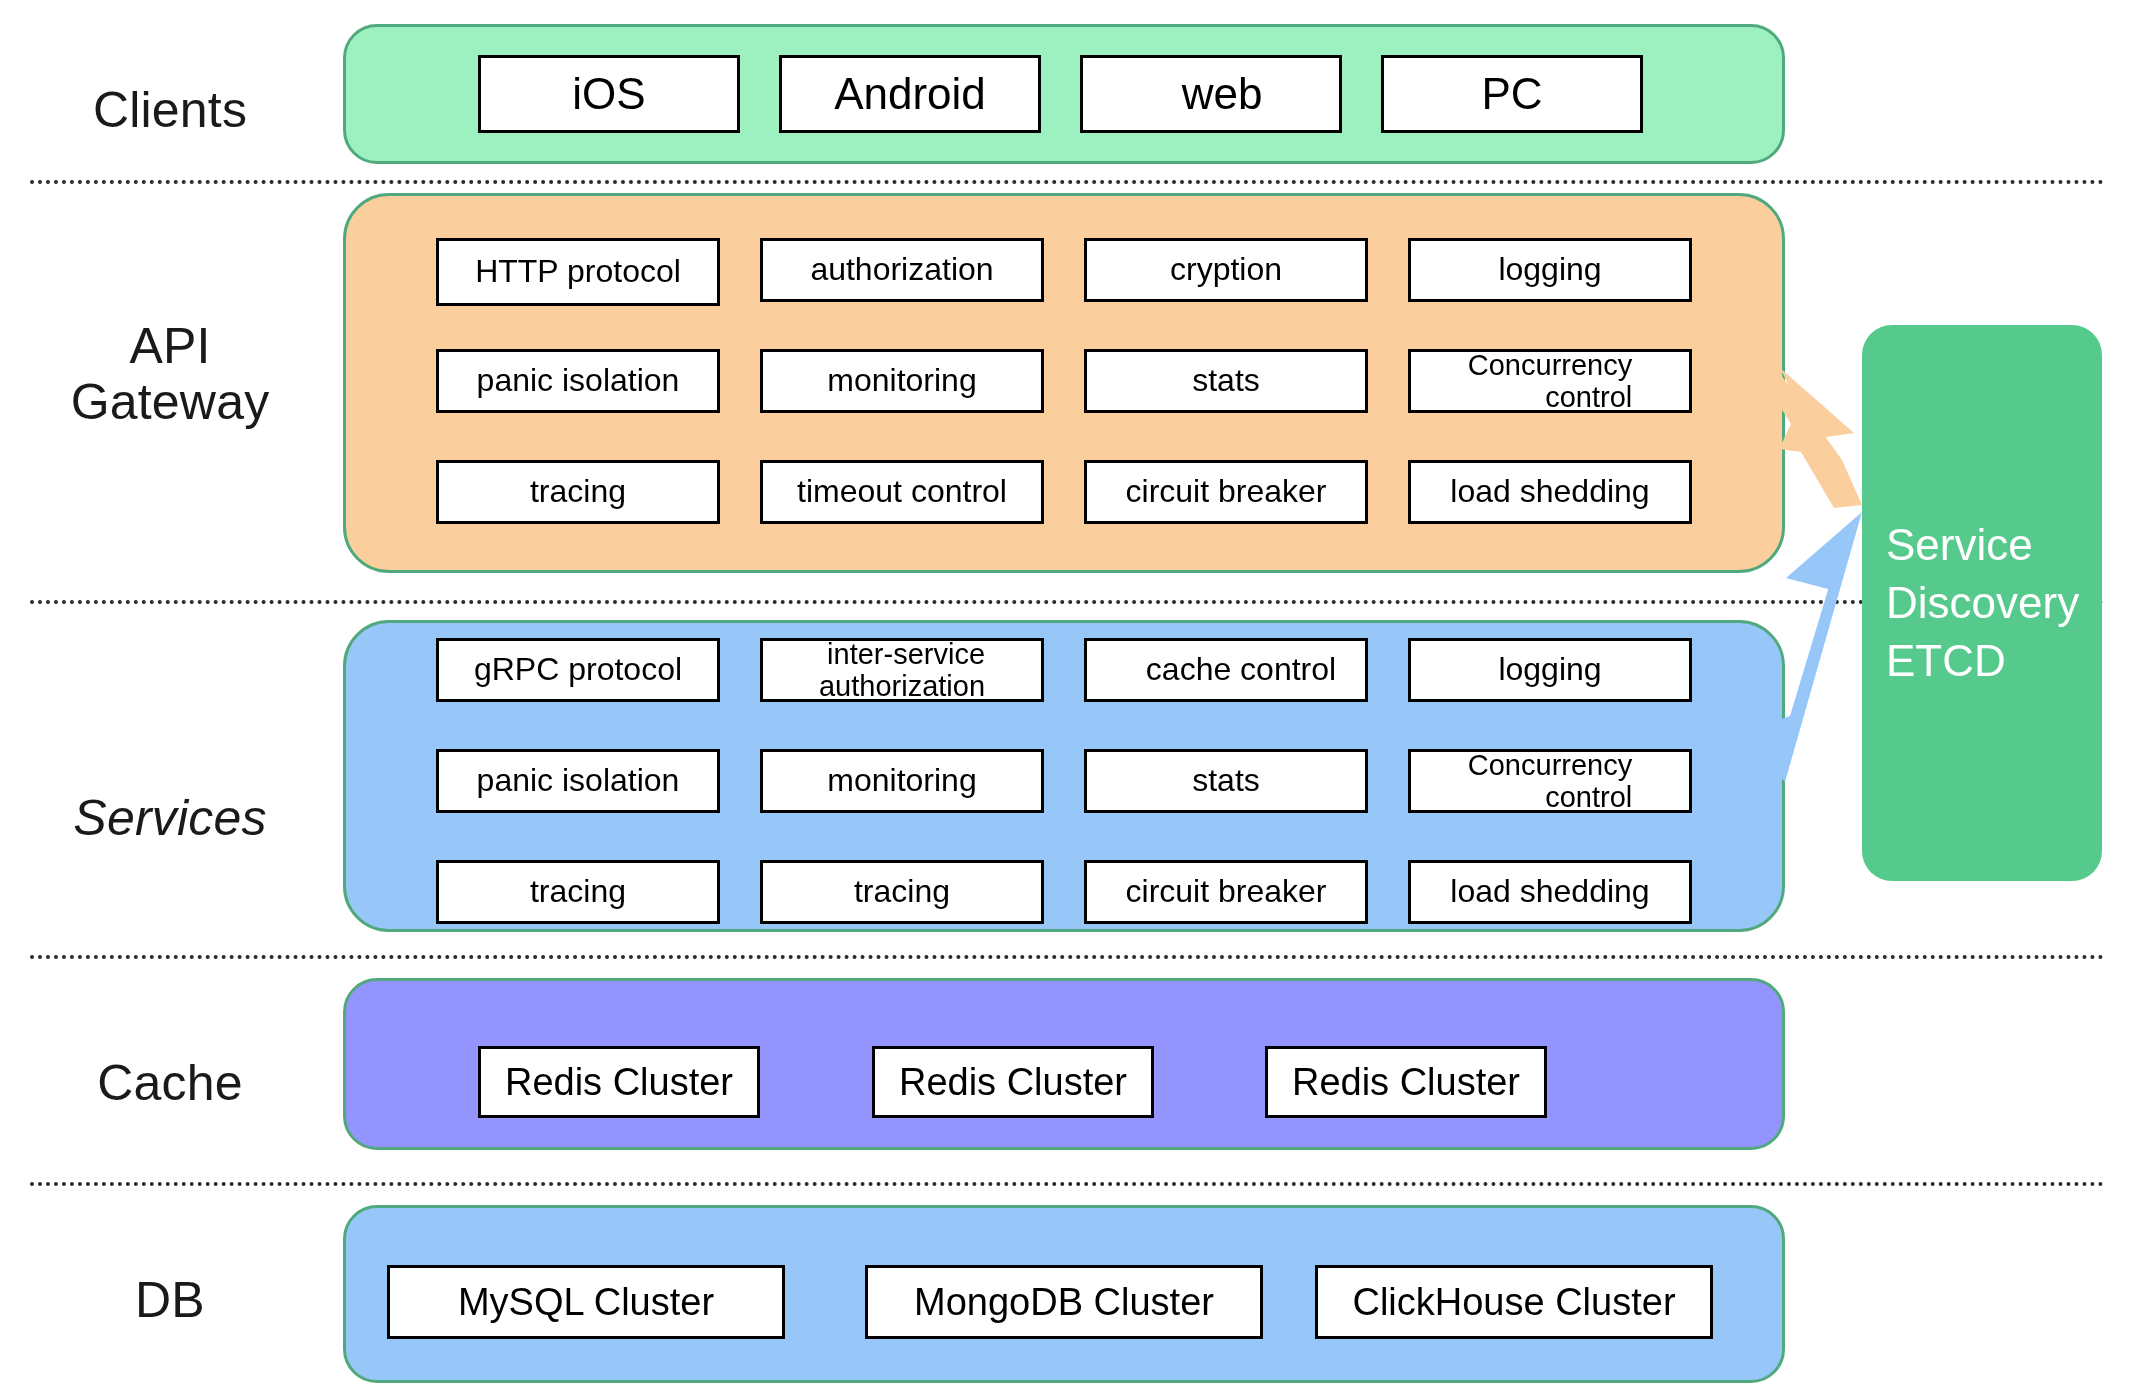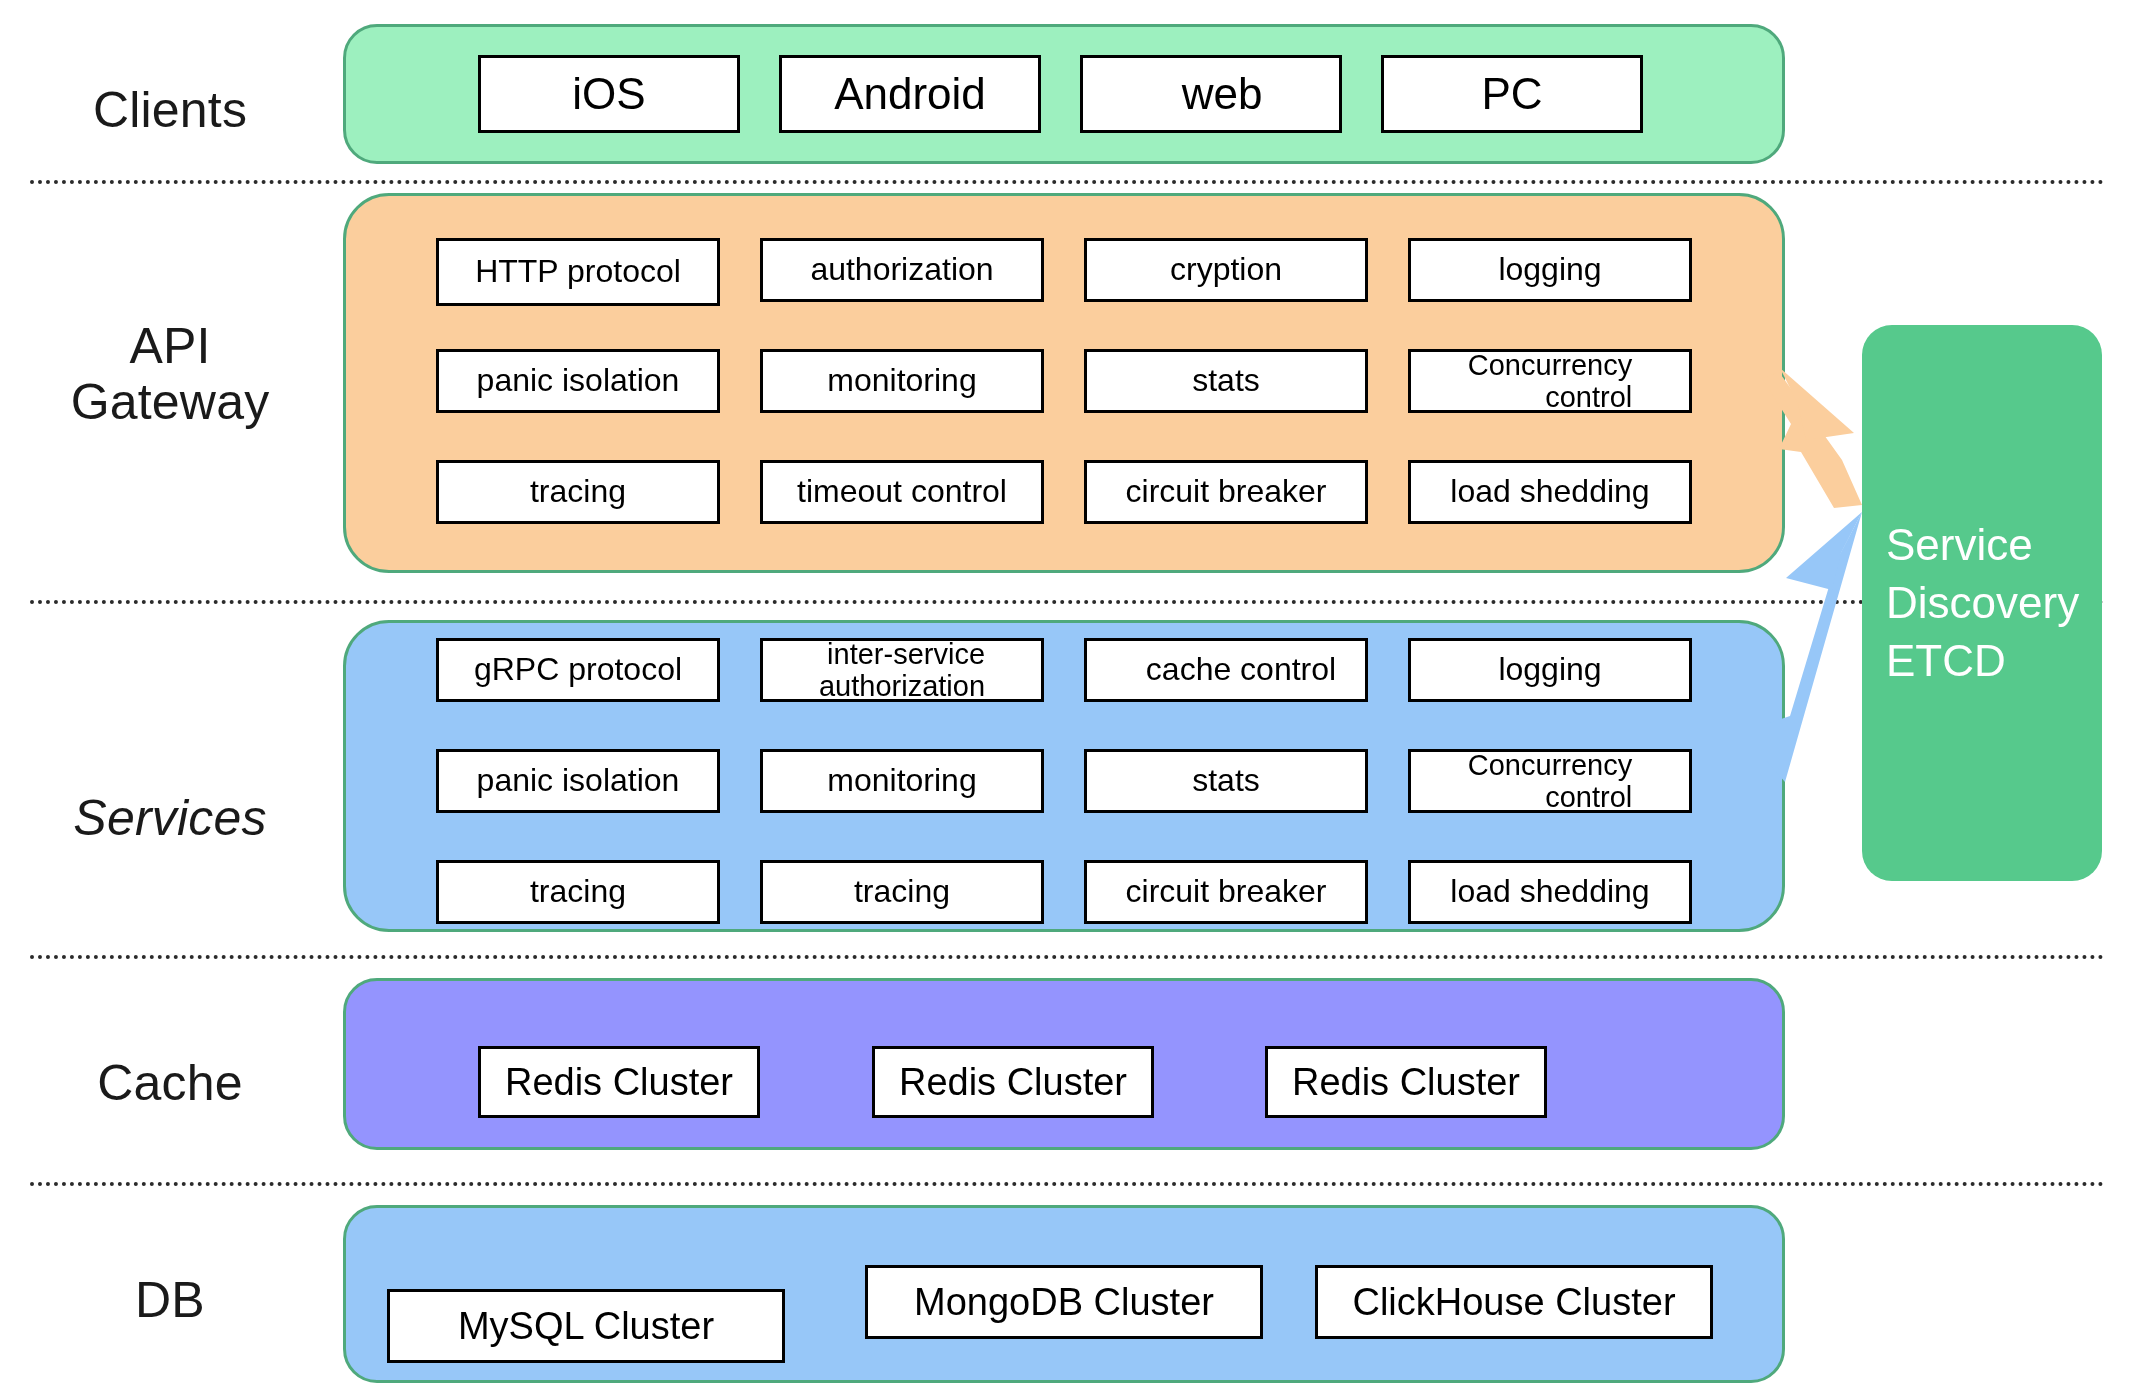--- a/index.html
+++ b/index.html
@@ -142,21 +142,21 @@
   <div class="sep" style="top:955px;"></div>
 
   <div class="band r-lg" style="left:343px;top:978px;width:1442px;height:172px;background:#9494FE;"></div>
   <div class="chip mid" style="left:478px;top:1046px;width:282px;height:72px;">Redis Cluster</div>
   <div class="chip mid" style="left:872px;top:1046px;width:282px;height:72px;">Redis Cluster</div>
   <div class="chip mid" style="left:1265px;top:1046px;width:282px;height:72px;">Redis Cluster</div>
 
   <div class="sep" style="top:1182px;"></div>
 
   <div class="band r-lg" style="left:343px;top:1205px;width:1442px;height:178px;background:#97C7F8;"></div>
-  <div class="chip mid" style="left:387px;top:1265px;width:398px;height:74px;margin-top:24px;">MySQL Cluster</div>
+  <div class="chip mid" style="left:387px;top:1265px;width:398px;height:74px;">MySQL Cluster</div>
   <div class="chip mid" style="left:865px;top:1265px;width:398px;height:74px;">MongoDB Cluster</div>
   <div class="chip mid" style="left:1315px;top:1265px;width:398px;height:74px;">ClickHouse Cluster</div>
 
   <div id="etcd" style="left:1862px;top:325px;width:240px;height:556px;">Service
 Discovery
 ETCD</div>
 
   <svg id="arrows" viewBox="0 0 2130 1394" xmlns="http://www.w3.org/2000/svg">
 
     <polygon fill="#FBCE9D" points="1779,372 1842,460 1862,505 1834,508 1801,452 1779,449 1791,424 1762,378"></polygon>

